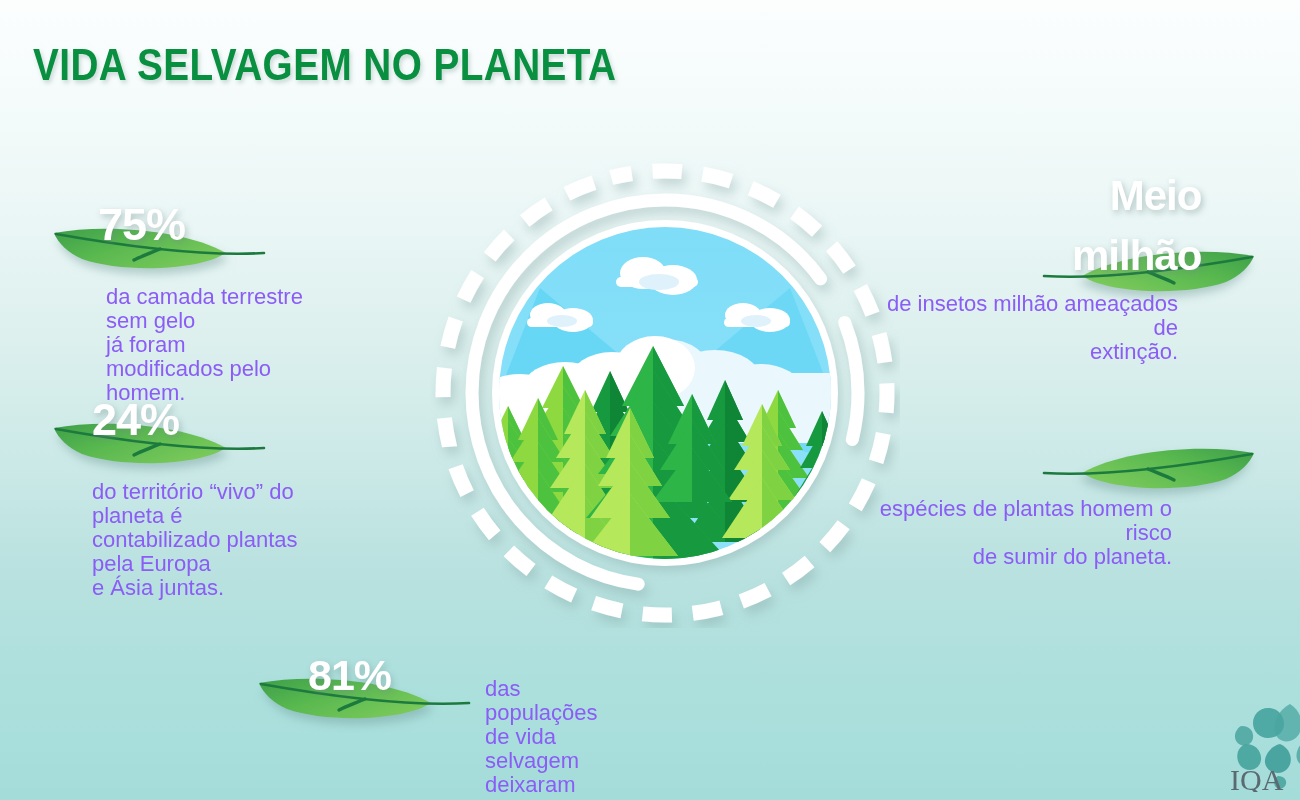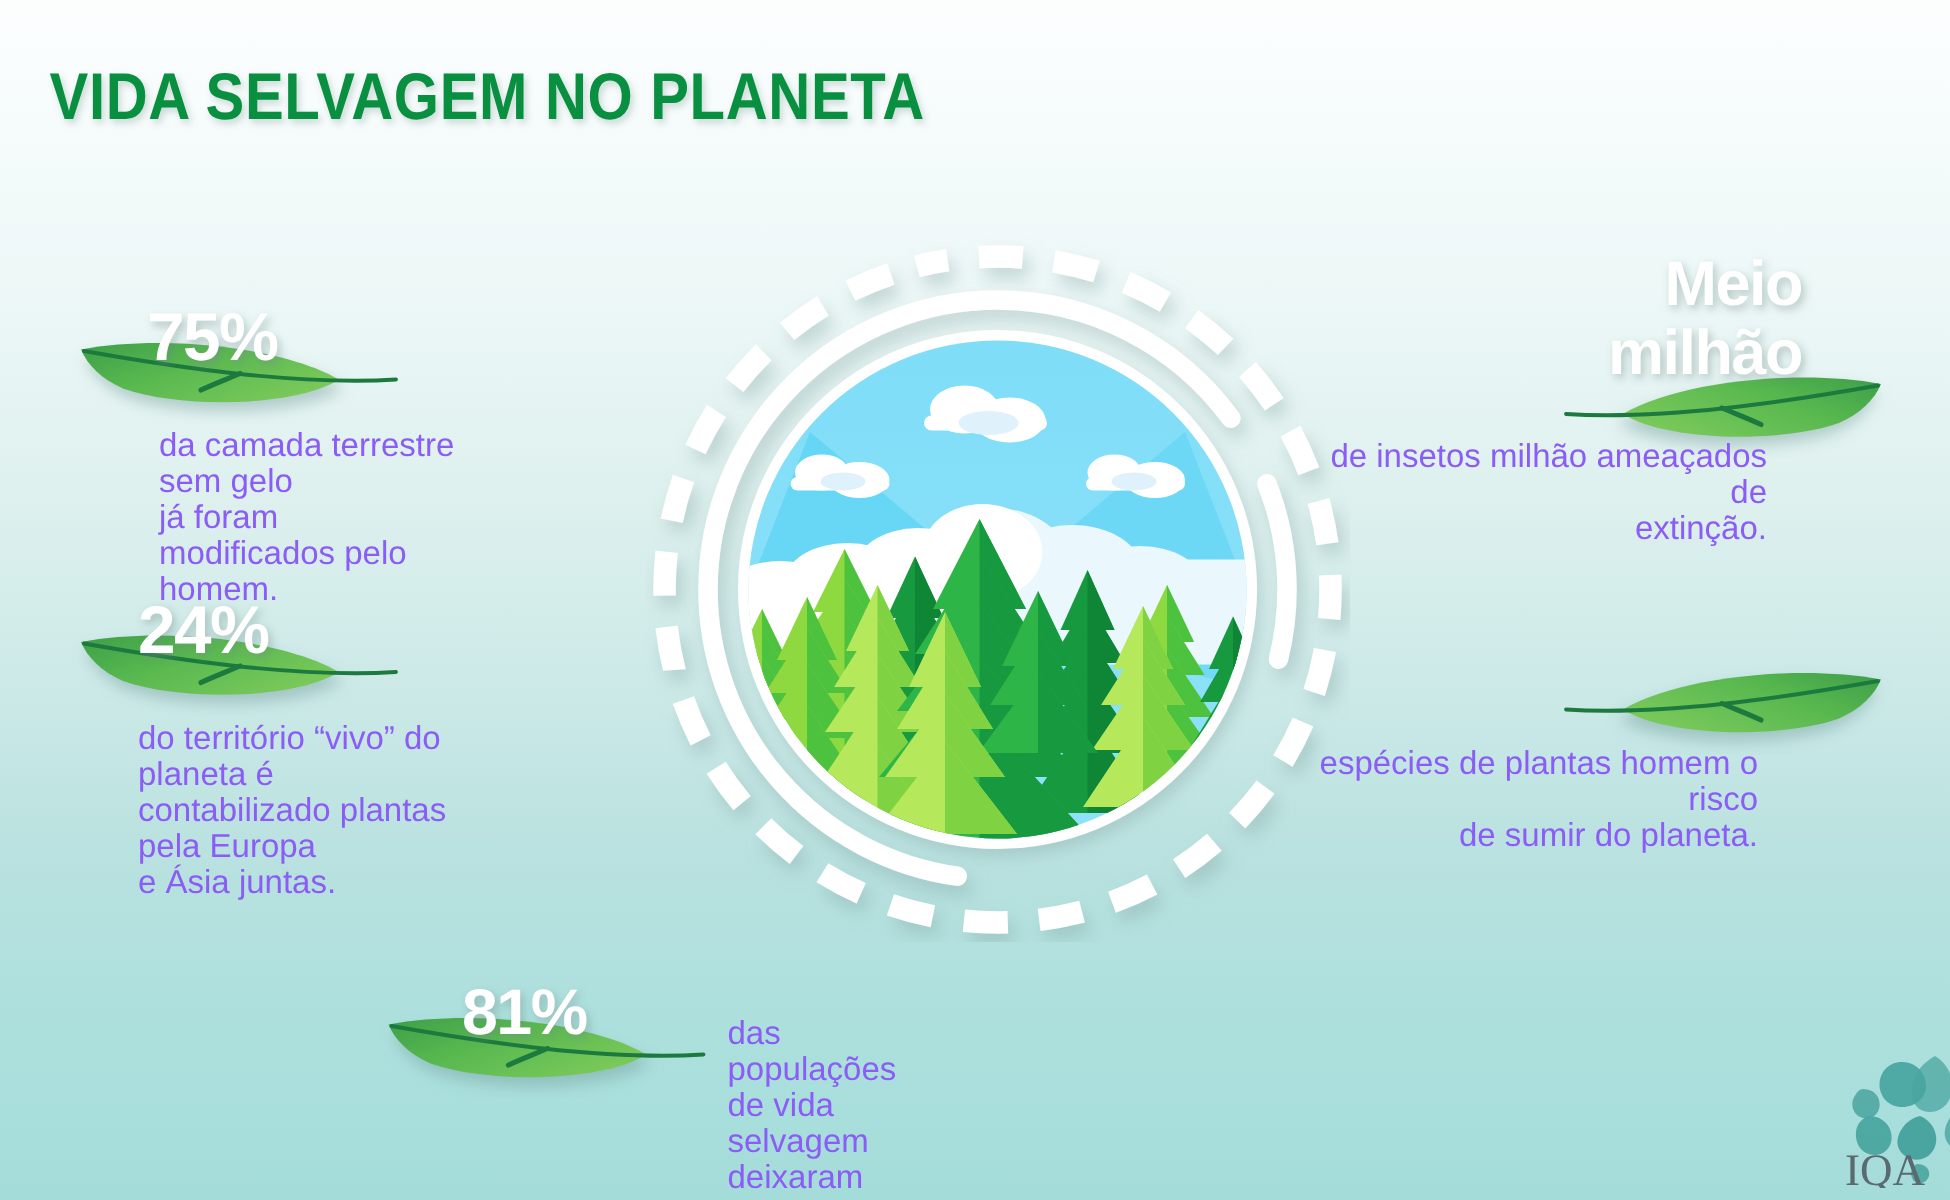--- a/index.html
+++ b/index.html
@@ -78,21 +78,21 @@
   #stat-24 { left: 48px;  top: 400px; }
   #stat-24 .bignum { left: 44px; top: -6px; font-size: 45px; }
   #stat-24 .desc   { left: 44px; top: 80px; }
 
   #stat-68 { left: 253px; top: 655px; }
   #stat-68 .bignum { left: 55px; top: -4px; font-size: 43px; }
   #stat-68 .desc   { left: 232px; top: 22px; }
 
   #stat-meio { left: 1000px; top: 228px; }
   #stat-meio .bignum {
-    left: 72px; top: -62px; font-size: 42px; line-height: 46px;
+    left: 72px; top: -62px; font-size: 42px; line-height: 60px;
     text-align: right; white-space: pre-line;
   }
   #stat-meio .desc { left: -122px; top: 64px; text-align: right; width: 300px; }
 
   #stat-1a5 { left: 1000px; top: 425px; }
   #stat-1a5 .bignum { left: 22px; top: -12px; font-size: 40px; }
   #stat-1a5 .desc   { left: -148px; top: 72px; text-align: right; width: 320px; }
 
   
   .center-graphic {

